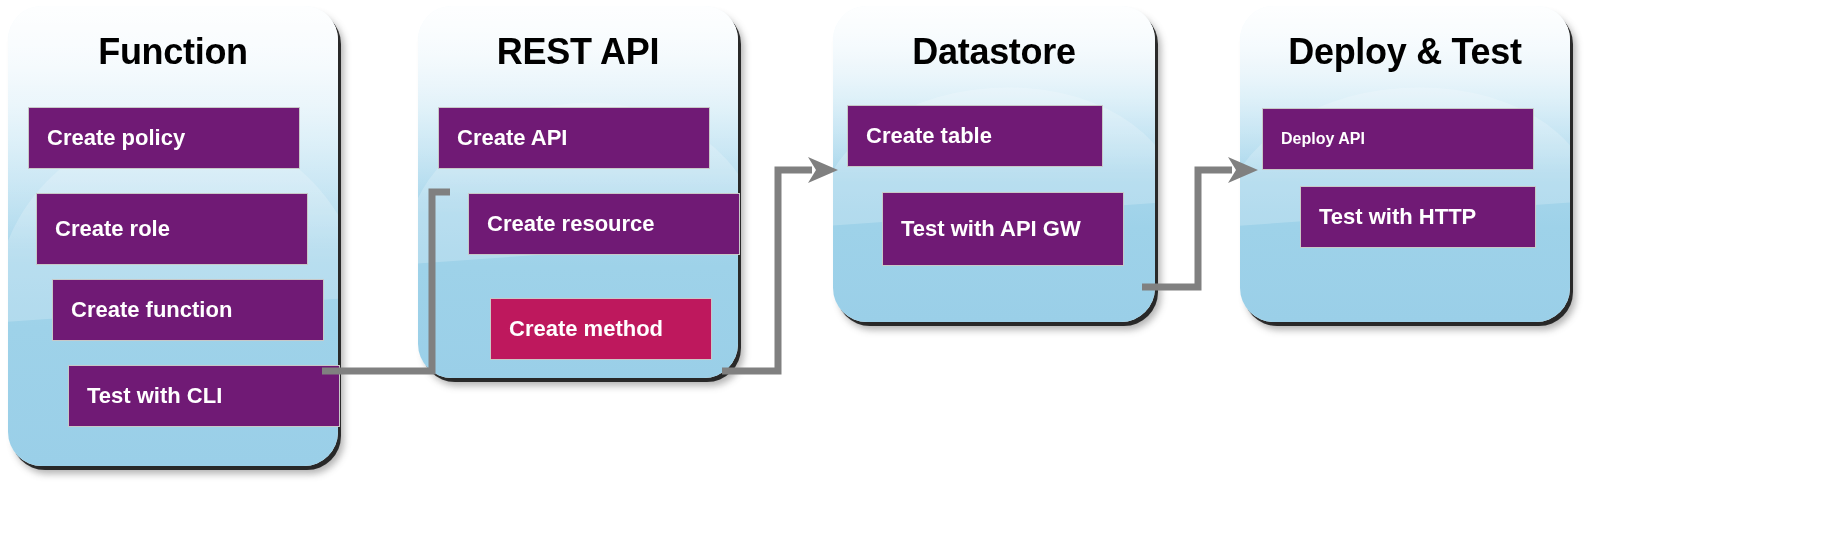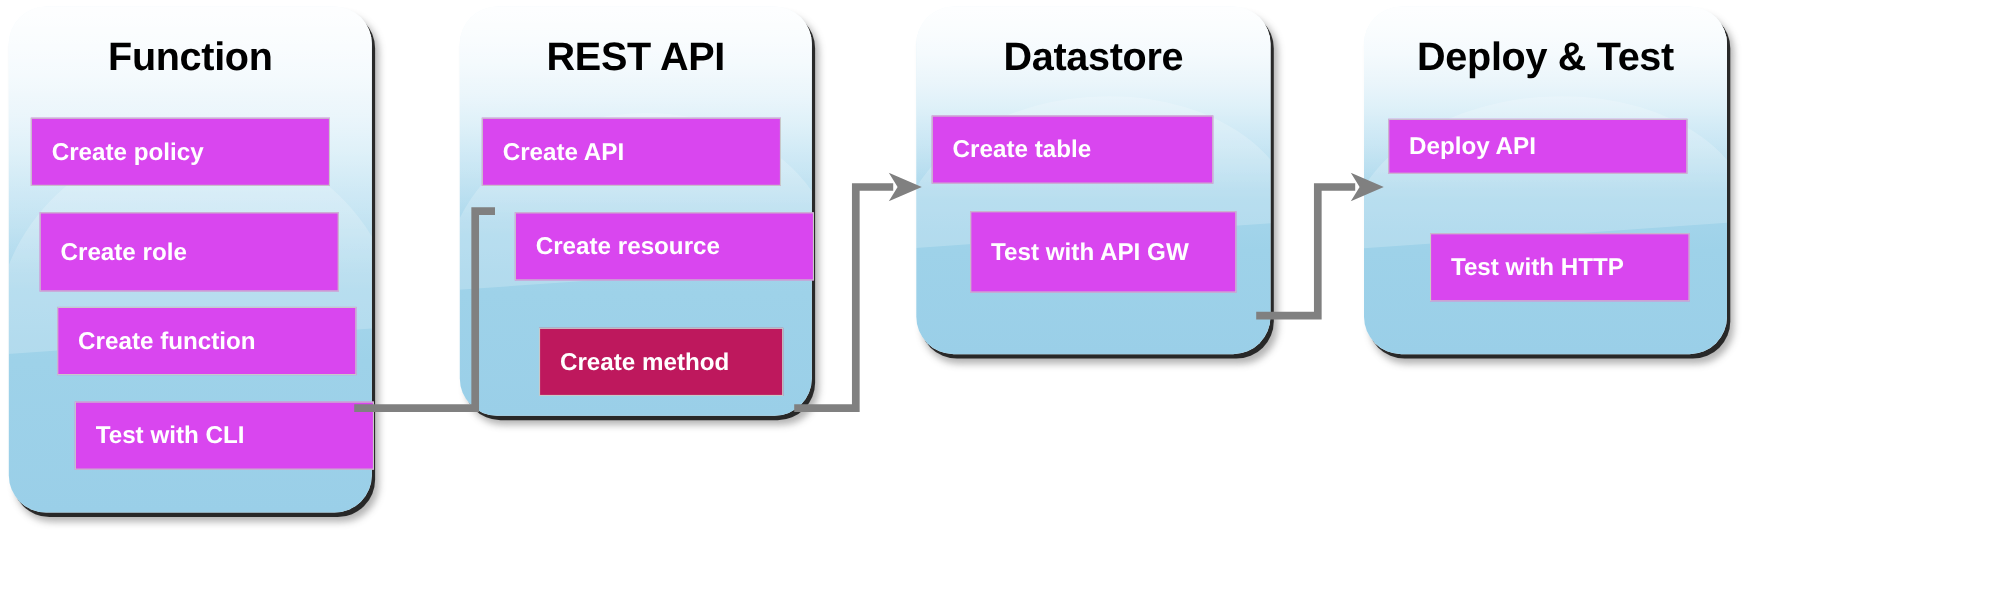--- a/index.html
+++ b/index.html
@@ -45,21 +45,21 @@
     position:absolute;
     display:flex;align-items:center;
     box-sizing:border-box;
     border:1px solid #c8c8c8;
     color:#ffffff;
     font-weight:bold;
     z-index:5;
     padding-left:18px;
     white-space:nowrap;
   }
-  .step.teal{background:#d946ef;}
+  .step.teal{background:#701a75;}
   .step.orange{background:#be185d;margin-top:19px;}
 
   
   .conn{position:absolute;z-index:8;pointer-events:none;}
 </style>
 </head>
 <body>
 
 <div id="stage">
 
@@ -106,24 +106,24 @@
   </div>
   <div class="step teal" style="left:882px;top:192px;width:242px;height:74px;font-size:22px;">
     <span>Test with API GW</span>
   </div>
 
   <div class="panel" style="left:1240px;top:6px;width:330px;height:316px;">
     <div class="sheen"></div>
     <div class="swoosh"></div>
     <div class="panel-title" style="top:25px;font-size:36px;">Deploy &amp; Test</div>
   </div>
-  <div class="step teal" style="left:1262px;top:108px;width:272px;height:50px;font-size:22px;">
+  <div class="step teal" style="left:1262px;top:108px;width:272px;height:62px;font-size:16px;">
     <span>Deploy API</span>
   </div>
-  <div class="step teal" style="left:1300px;top:212px;width:236px;height:62px;font-size:22px;">
+  <div class="step teal" style="left:1300px;top:186px;width:236px;height:62px;font-size:22px;">
     <span>Test with HTTP</span>
   </div>
 
   <svg class="conn" style="left:320px;top:175px;width:130px;height:205px;" width="130" height="205" viewBox="0 0 130 205">
       <path d="M 2 196 L 112 196 L 112 17 L 146 17" fill="none" stroke="#808080" stroke-width="7" stroke-linejoin="miter"></path>
       <polygon points="142,4 172,17 142,30 150,17" fill="#808080"></polygon>
     </svg>
 
   <svg class="conn" style="left:720px;top:145px;width:130px;height:235px;" width="130" height="235" viewBox="0 0 130 235">
       <path d="M 2 226 L 58 226 L 58 25 L 92 25" fill="none" stroke="#808080" stroke-width="7" stroke-linejoin="miter"></path>

